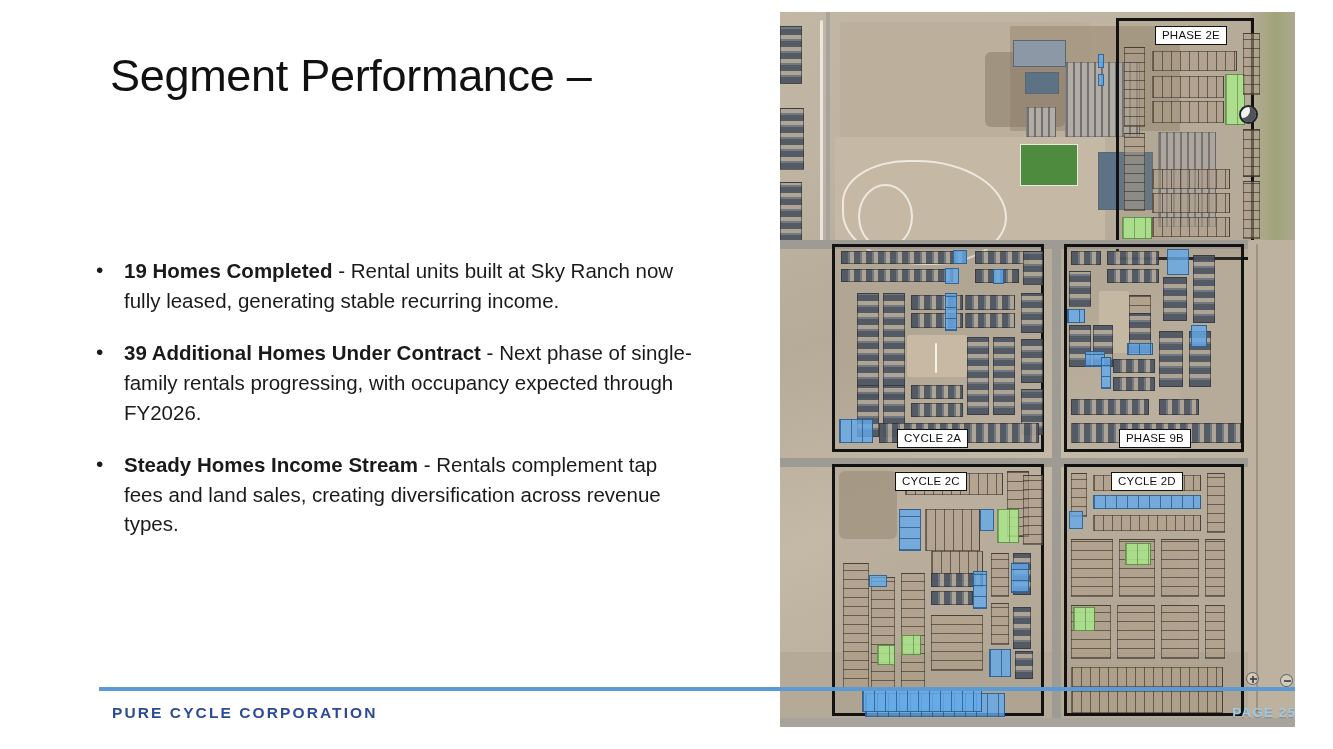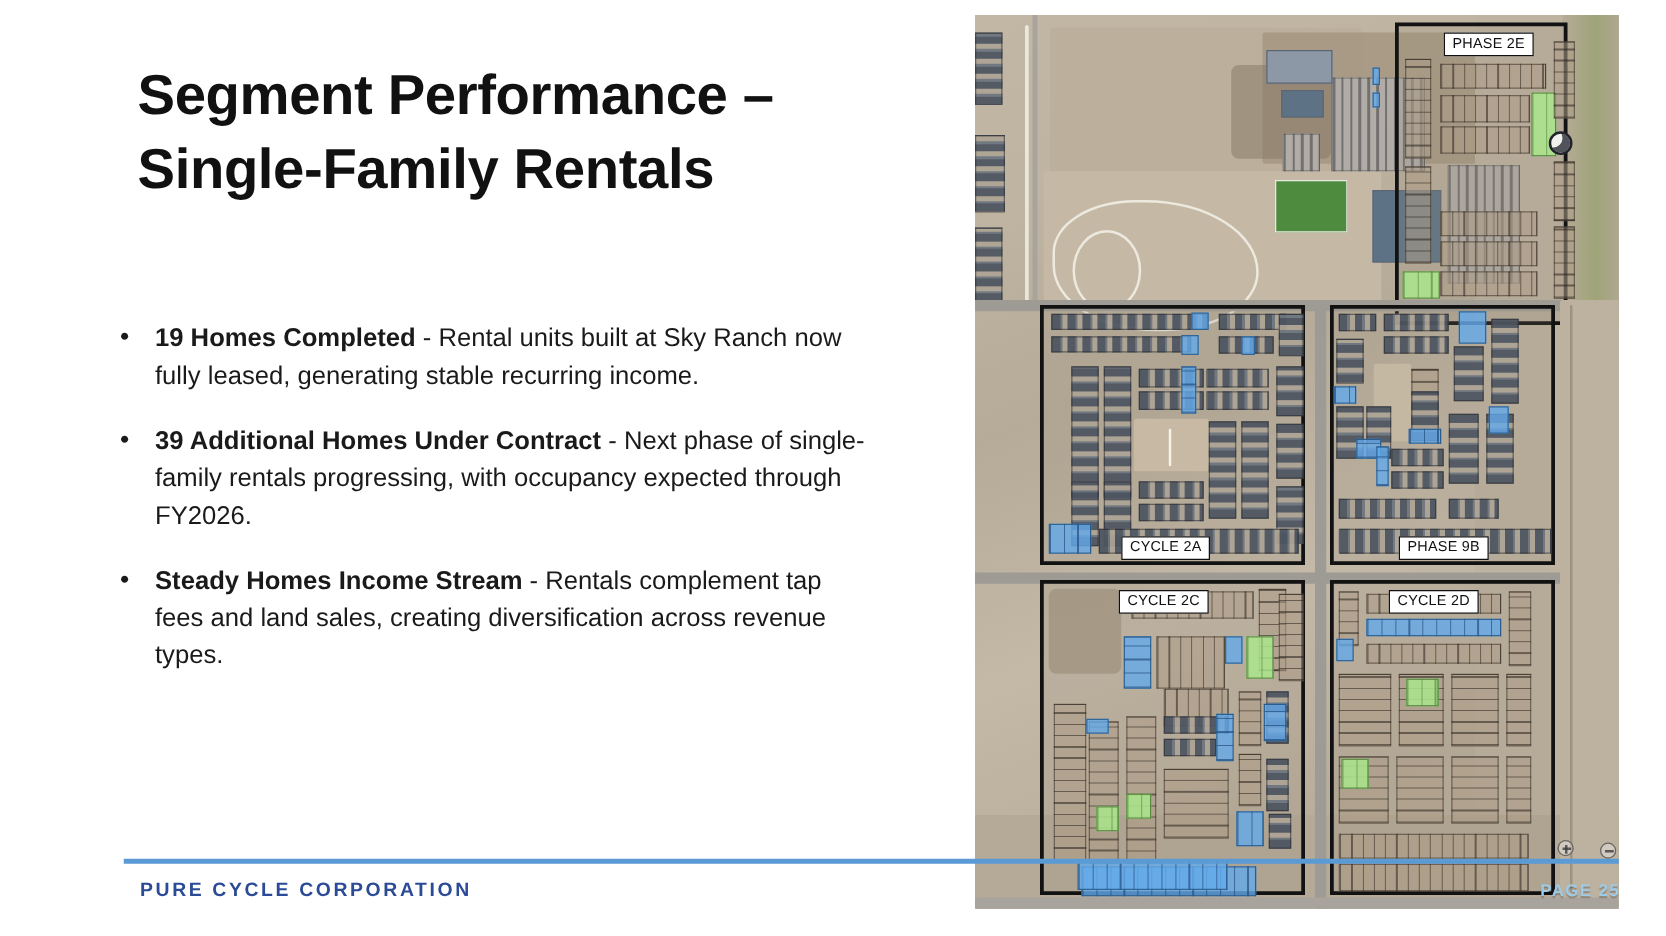--- a/index.html
+++ b/index.html
@@ -19,21 +19,21 @@
   #title {
     position: absolute;
     left: 110px; top: 46px;
     width: 610px;
     font-size: 45px;
     line-height: 1.32;
     font-weight: 400;
     color: #111111;
     letter-spacing: -0.3px;
   }
-  #title .tline { display: block; white-space: nowrap; font-weight: bold; }
+  #title .tline { display: block; white-space: nowrap; }
 
   #bullets {
     position: absolute;
     left: 92px; top: 256px;
     width: 600px;
   }
   .bullet {
     position: relative;
     padding-left: 32px;
     margin-bottom: 22px;
@@ -212,21 +212,20 @@
   .zoom-ctl::before { left: 2.5px; top: 5.3px; width: 7px; height: 1.3px; }
   .zoom-ctl.plus::after { left: 5.3px; top: 2.5px; width: 1.3px; height: 7px; }
 </style>
 </head>
 <body>
 
 <div id="slide">
 
   <div id="title">
     <span class="tline">Segment Performance –</span>
-    <span class="tline">Single-Family Rentals</span>
   </div>
 
   <div id="bullets">
 
     <div class="bullet">
       <span class="dot">•</span>
       <span class="lead">19 Homes Completed</span><span class="sep"> - </span><span class="body">Rental units built at Sky Ranch now fully leased, generating stable recurring income.</span>
     </div>
 
     <div class="bullet">

